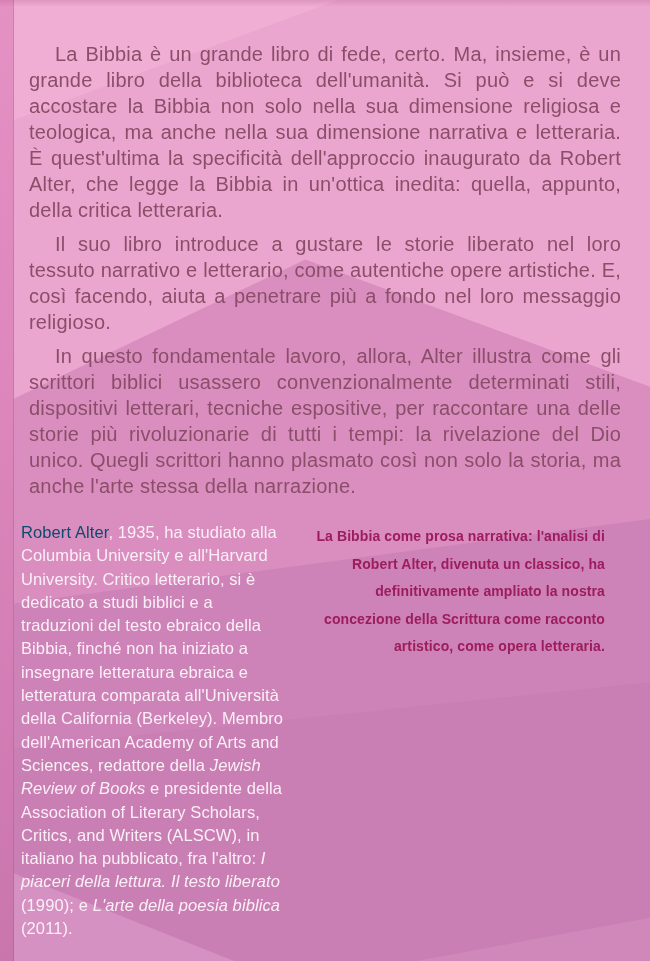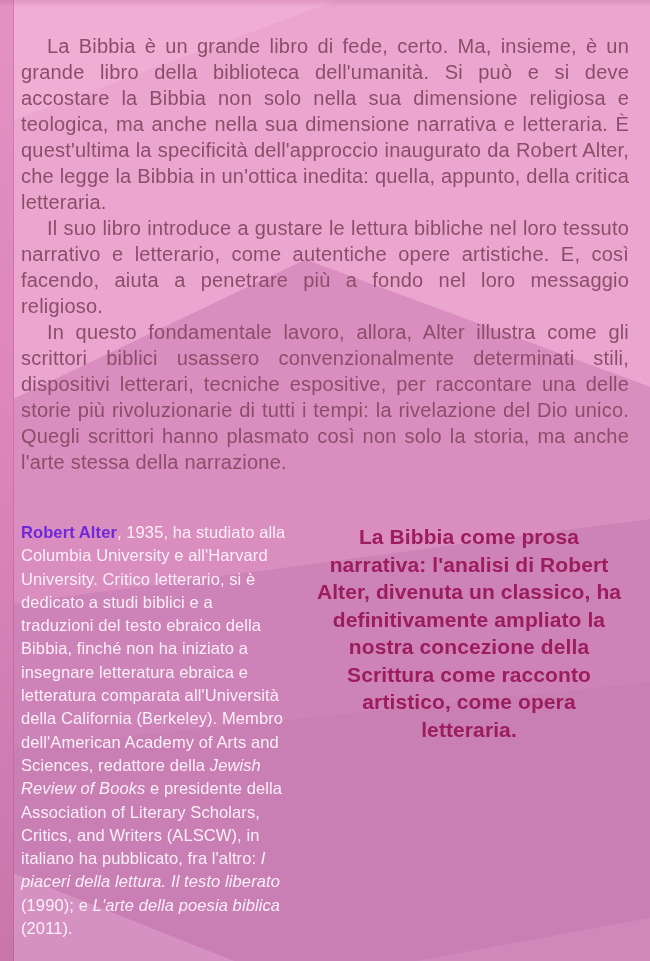--- a/index.html
+++ b/index.html
@@ -21,53 +21,53 @@
     border-right:1px solid rgba(150,60,110,0.25);
   }
   .edge-top{position:absolute;left:0;top:0;width:100%;height:7px;
     background:linear-gradient(180deg,rgba(170,80,130,0.25),rgba(170,80,130,0));}
 
   .synopsis{
     position:absolute;left:21px;top:33px;width:608px;
     font-size:20px;line-height:26px;color:#8a4e69;
     text-align:justify;letter-spacing:0.2px;
   }
-  .synopsis p{margin:0;text-indent:26px;}
+  .synopsis p{margin:8px;text-indent:26px;}
 
   .bio{
     position:absolute;left:21px;top:521px;width:268px;
     font-size:16.5px;line-height:23.3px;color:#fbeff7;
     text-align:left;letter-spacing:0.1px;
   }
-  .bio .b{font-weight:700;color:#6d28d9;}
+  .bio .b{font-weight:400;color:#0c4a6e;}
   .bio i{font-style:italic;}
 
   .blurb{
-    position:absolute;left:316px;top:523px;width:306px;
-    font-size:21px;line-height:27.5px;font-weight:700;color:#9c1c5d;
-    text-align:center;letter-spacing:0.1px;
+    position:absolute;left:299px;top:523px;width:306px;
+    font-size:14px;line-height:27.5px;font-weight:700;color:#9c1c5d;
+    text-align:right;letter-spacing:0.1px;
   }
 </style>
 </head>
 <body>
 
 <div class="page">
 
   <div class="facet facet-topleft"></div>
   <div class="facet facet-mountain"></div>
   <div class="facet facet-deep"></div>
   <div class="facet facet-deeper"></div>
   <div class="facet facet-bottomleft"></div>
   <div class="facet facet-bottomright"></div>
   <div class="spine"></div>
   <div class="edge-top"></div>
 
   <div class="synopsis">
     <p>La Bibbia è un grande libro di fede, certo. Ma, insieme, è un grande libro della biblioteca dell'umanità. Si può e si deve accostare la Bibbia non solo nella sua dimensione religiosa e teologica, ma anche nella sua dimensione narrativa e letteraria. È quest'ultima la specificità dell'approccio inaugurato da Robert Alter, che legge la Bibbia in un'ottica inedita: quella, appunto, della critica letteraria.</p>
-    <p>Il suo libro introduce a gustare le lettura bibliche nel loro tessuto narrativo e letterario, come autentiche opere artistiche. E, così facendo, aiuta a penetrare più a fondo nel loro messaggio religioso.</p>
+    <p>Il suo libro introduce a gustare le storie liberato nel loro tessuto narrativo e letterario, come autentiche opere artistiche. E, così facendo, aiuta a penetrare più a fondo nel loro messaggio religioso.</p>
     <p>In questo fondamentale lavoro, allora, Alter illustra come gli scrittori biblici usassero convenzionalmente determinati stili, dispositivi letterari, tecniche espositive, per raccontare una delle storie più rivoluzionarie di tutti i tempi: la rivelazione del Dio unico. Quegli scrittori hanno plasmato così non solo la storia, ma anche l'arte stessa della narrazione.</p>
   </div>
 
   <div class="bio"><span class="b">Robert Alter</span><span>, 1935, ha studiato alla Columbia University e all'Harvard University. Critico letterario, si è dedicato a studi biblici e a traduzioni del testo ebraico della Bibbia, finché non ha iniziato a insegnare letteratura ebraica e letteratura comparata all'Università della California (Berkeley). Membro dell'American Academy of Arts and Sciences, redattore della </span><i>Jewish Review of Books</i><span> e presidente della Association of Literary Scholars, Critics, and Writers (ALSCW), in italiano ha pubblicato, fra l'altro: </span><i>I piaceri della lettura. Il testo liberato</i><span> (1990); e </span><i>L'arte della poesia biblica</i><span> (2011).</span></div>
 
   <div class="blurb">La Bibbia come prosa narrativa: l'analisi di Robert Alter, divenuta un classico, ha definitivamente ampliato la nostra concezione della Scrittura come racconto artistico, come opera letteraria.</div>
 
 </div>
 
 </body></html>

